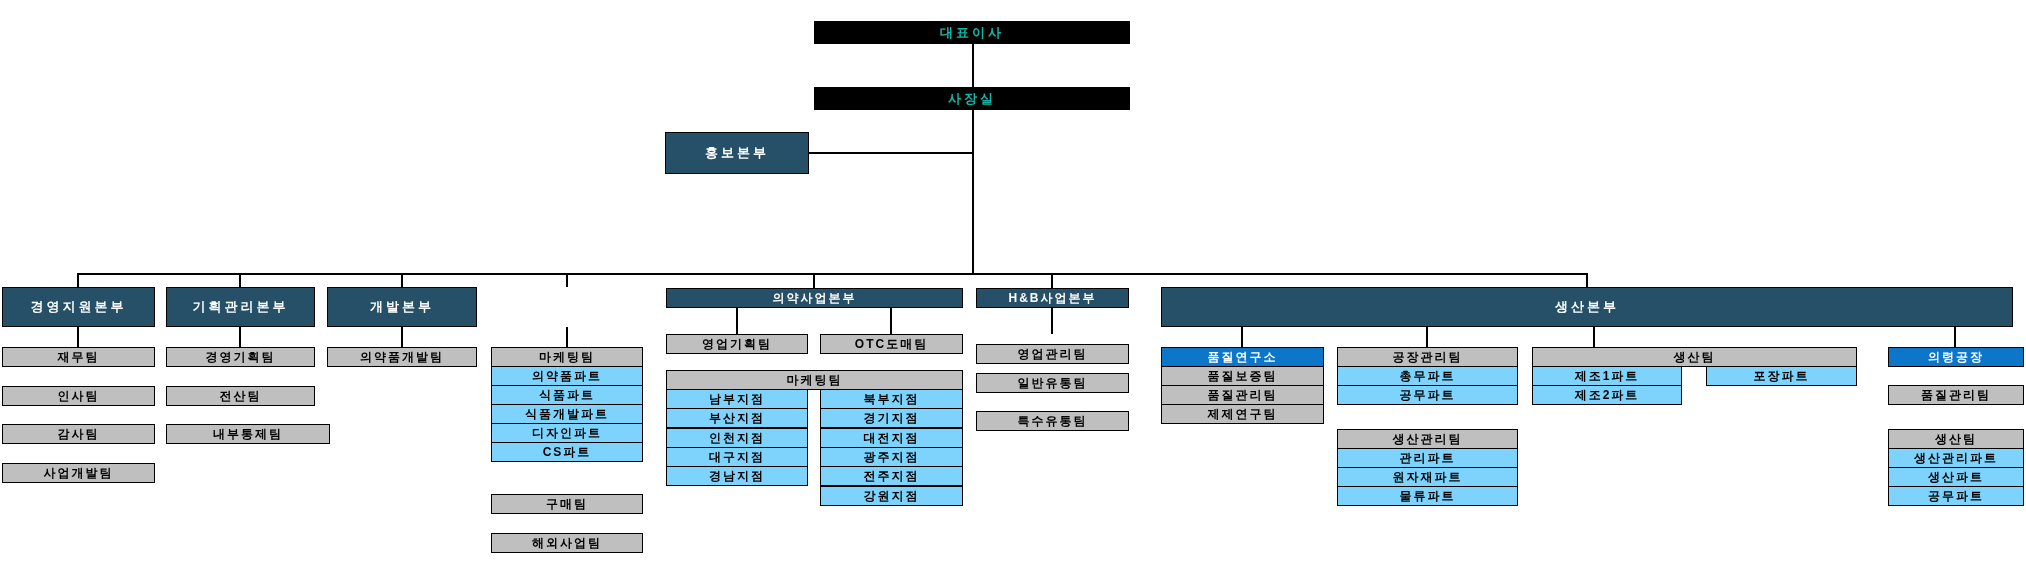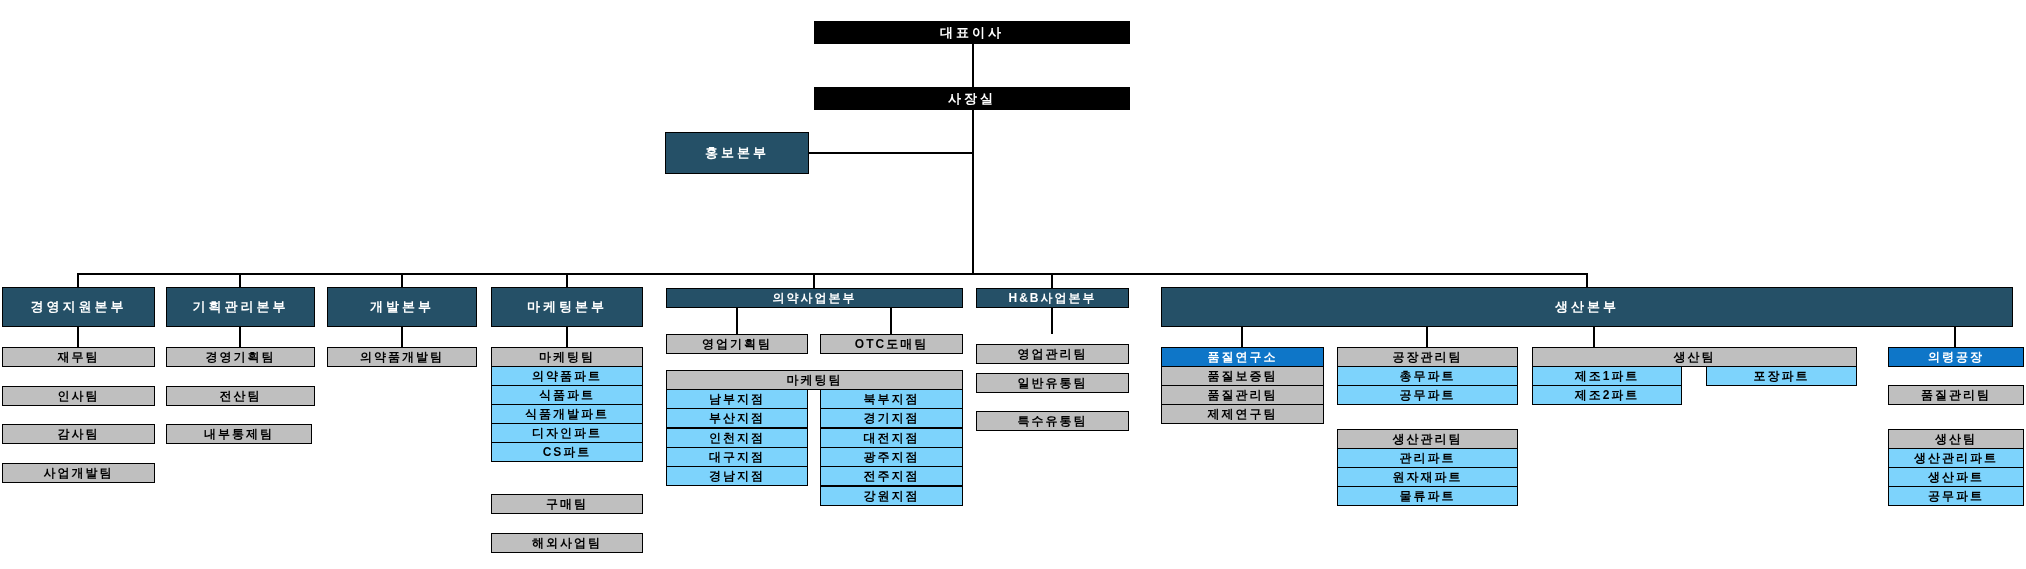--- a/index.html
+++ b/index.html
@@ -14,21 +14,21 @@
     position:absolute;
     box-sizing:border-box;
     border:1px solid #000000;
     display:flex;align-items:center;justify-content:center;
     font-weight:bold;
     font-size:12px;
     letter-spacing:2px;
     white-space:nowrap;
     color:#000000;
   }
-  .black{background:#000000;color:#ffffff;border-color:#000000;font-size:13px;letter-spacing:3px;}
+  .black{background:#000000;color:#14b8a6;border-color:#000000;font-size:13px;letter-spacing:3px;}
   .navy{background:#255067;color:#ffffff;text-align:right;}
   .hdr{font-size:13px;letter-spacing:3px;}
   .blue{background:#0E76C8;color:#ffffff;}
   .gray{background:#BFBFBF;}
   .lblue{background:#7dd3fc;}
   .line{position:absolute;background:#000000;}
 </style>
 </head>
 <body>
 
@@ -59,33 +59,32 @@
   <div class="line" style="left:1593px;top:327px;width:2px;height:20px"></div>
   <div class="line" style="left:1954px;top:327px;width:2px;height:20px"></div>
 
   <div class="box black" style="left:814px;top:21px;width:316px;height:23px">대표이사</div>
   <div class="box black" style="left:814px;top:87px;width:316px;height:23px">사장실</div>
   <div class="box navy hdr" style="left:665px;top:132px;width:144px;height:42px">홍보본부</div>
 
   <div class="box navy hdr" style="left:2px;top:287px;width:153px;height:40px">경영지원본부</div>
   <div class="box navy hdr" style="left:166px;top:287px;width:149px;height:40px">기획관리본부</div>
   <div class="box navy hdr" style="left:327px;top:287px;width:150px;height:40px">개발본부</div>
-  <div class="box navy hdr" style="left:491px;top:287px;width:152px;height:40px">마케팅본부</div>
   <div class="box navy" style="left:666px;top:288px;width:297px;height:20px">의약사업본부</div>
   <div class="box navy" style="left:976px;top:288px;width:153px;height:20px">H&amp;B사업본부</div>
   <div class="box navy hdr" style="left:1161px;top:287px;width:852px;height:40px">생산본부</div>
 
   <div class="box gray" style="left:2px;top:347px;width:153px;height:20px">재무팀</div>
   <div class="box gray" style="left:2px;top:386px;width:153px;height:20px">인사팀</div>
   <div class="box gray" style="left:2px;top:424px;width:153px;height:20px">감사팀</div>
   <div class="box gray" style="left:2px;top:463px;width:153px;height:20px">사업개발팀</div>
 
   <div class="box gray" style="left:166px;top:347px;width:149px;height:20px">경영기획팀</div>
   <div class="box gray" style="left:166px;top:386px;width:149px;height:20px">전산팀</div>
-  <div class="box gray" style="left:166px;top:424px;width:146px;height:20px">내부통제팀</div>
+  <div class="box gray" style="left:166px;top:424px;width:164px;height:20px">내부통제팀</div>
 
   <div class="box gray" style="left:327px;top:347px;width:150px;height:20px">의약품개발팀</div>
 
   <div class="box gray" style="left:491px;top:347px;width:152px;height:20px">마케팅팀</div>
   <div class="box lblue" style="left:491px;top:366px;width:152px;height:20px">의약품파트</div>
   <div class="box lblue" style="left:491px;top:385px;width:152px;height:20px">식품파트</div>
   <div class="box lblue" style="left:491px;top:404px;width:152px;height:20px">식품개발파트</div>
   <div class="box lblue" style="left:491px;top:423px;width:152px;height:20px">디자인파트</div>
   <div class="box lblue" style="left:491px;top:442px;width:152px;height:20px">CS파트</div>
   <div class="box gray" style="left:491px;top:494px;width:152px;height:20px">구매팀</div>

